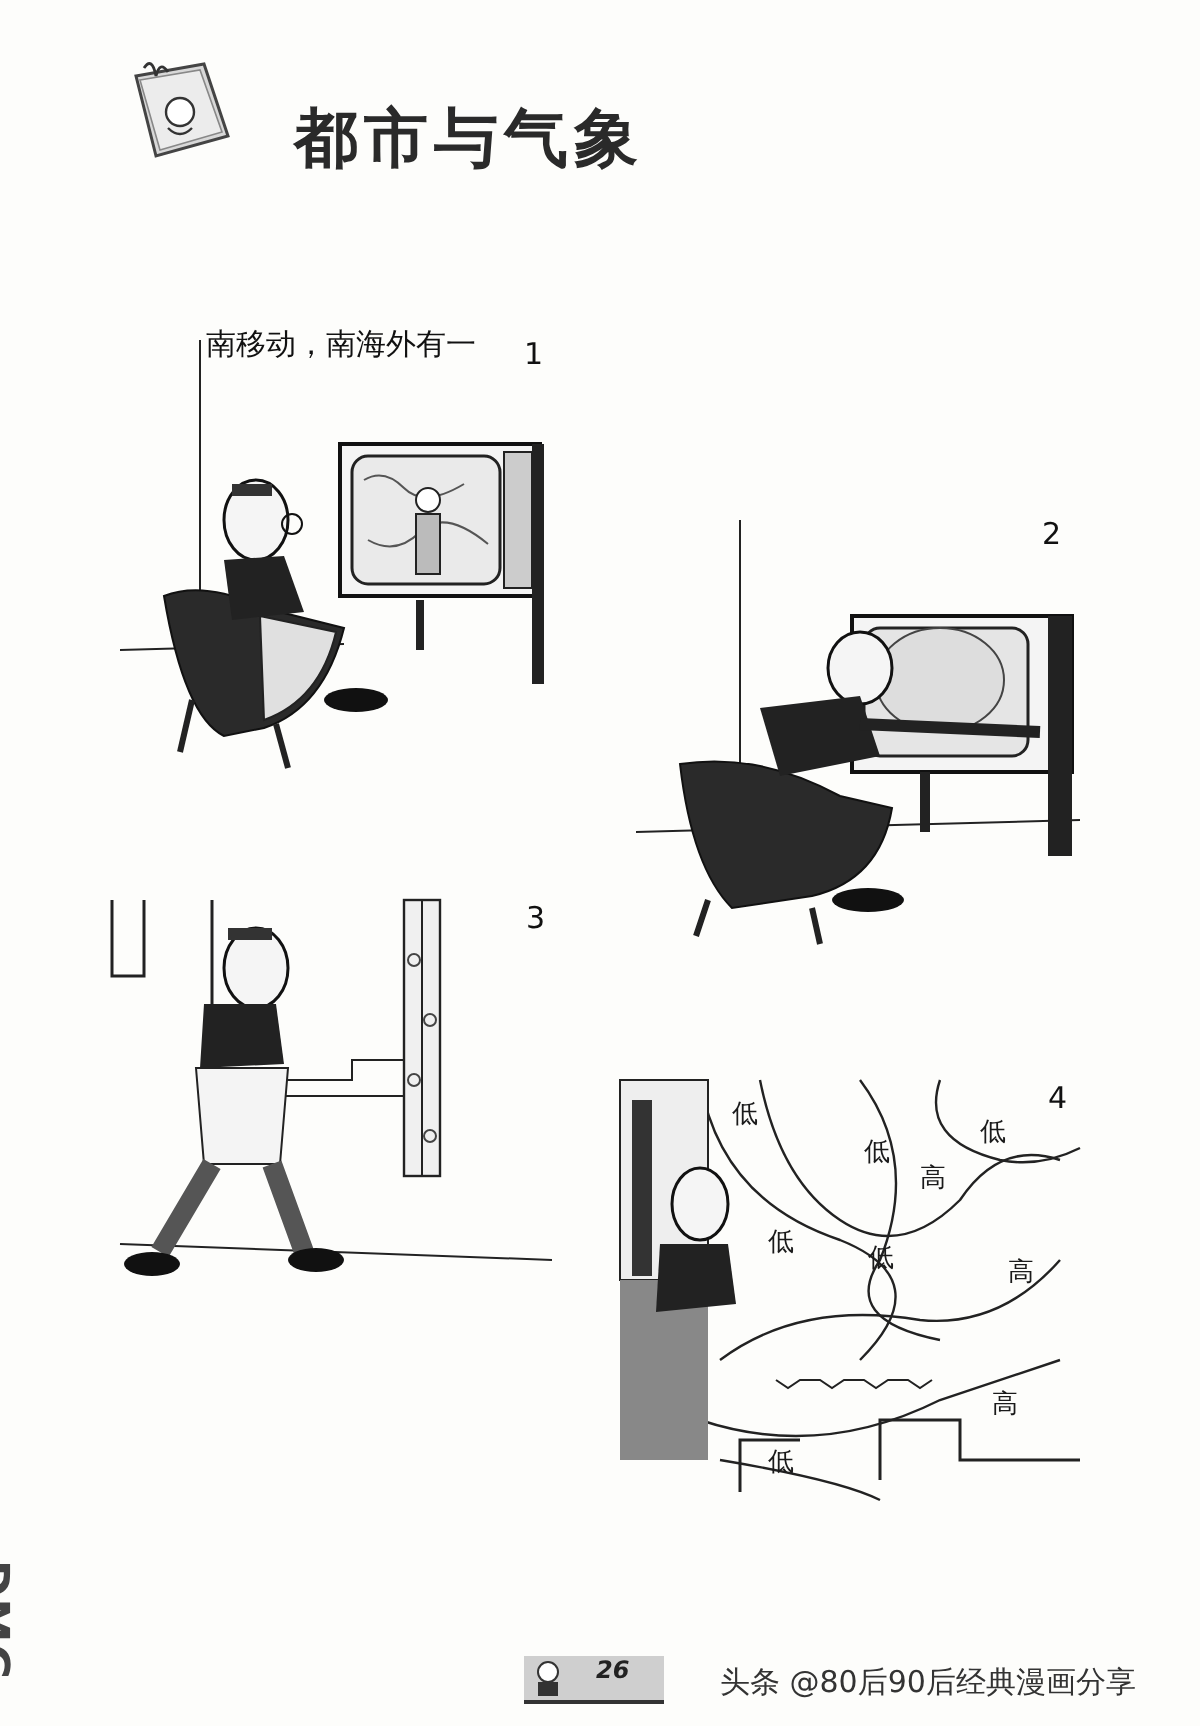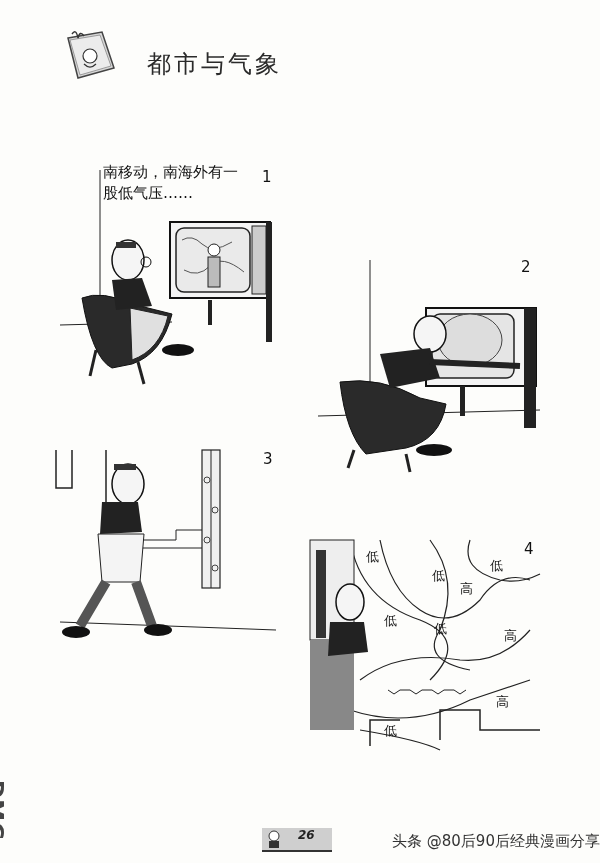--- a/index.html
+++ b/index.html
@@ -1,23 +1,23 @@
 <!DOCTYPE html>
 <html><head>
 <meta charset="utf-8">
 <style>
   html,body{margin:0;padding:0;}
   body{width:600px;height:863px;background:#fdfdfb;position:relative;overflow:hidden;font-family:"DejaVu Sans",sans-serif;color:#1a1a1a;}
   .abs{position:absolute;}
-  .title{left:147px;top:48px;font-size:24px;font-weight:normal;letter-spacing:3px;color:#2a2a2a;}
+  .title{left:147px;top:48px;font-size:32px;font-weight:bold;letter-spacing:3px;color:#2a2a2a;}
   .panel-num{font-size:15px;color:#111;}
   .caption{left:103px;top:162px;width:160px;font-size:15px;line-height:21px;color:#111;}
   .footer-box{left:262px;top:828px;width:70px;height:22px;background:#cfcfcf;border-bottom:2px solid #333;}
   .page-num{left:298px;top:828px;font-size:12px;font-style:italic;font-weight:bold;color:#222;}
-  .watermark{left:392px;top:832px;font-size:15px;color:#333;}
+  .watermark{left:360px;top:832px;font-size:15px;color:#333;}
   .side-logo{left:8px;top:780px;transform:rotate(90deg);transform-origin:left top;font-size:22px;font-weight:bold;color:#444;letter-spacing:1px;}
   .side-logo span{font-size:11px;font-weight:normal;}
   svg{position:absolute;overflow:visible;}
 </style>
 </head>
 <body>
 
 <svg style="left:62px;top:28px;" width="60" height="55" viewBox="0 0 60 55">
   <polygon points="6,10 40,4 52,40 16,50" fill="#d8d8d8" stroke="#444" stroke-width="1.5"></polygon>
   <polygon points="8,12 38,7 49,38 18,47" fill="#ececec" stroke="#888" stroke-width="0.8"></polygon>
@@ -47,21 +47,20 @@
     <line x1="78" y1="212" x2="84" y2="234" stroke="#222" stroke-width="3"></line>
 
     <ellipse cx="68" cy="110" rx="16" ry="20" fill="#f5f5f5" stroke="#111" stroke-width="1.5"></ellipse>
     <rect x="56" y="92" width="20" height="6" fill="#333"></rect>
     <circle cx="86" cy="112" r="5" fill="none" stroke="#111"></circle>
     <path d="M52,130 l30,-2 l10,28 l-36,4z" fill="#222"></path>
     <ellipse cx="118" cy="200" rx="16" ry="6" fill="#111"></ellipse>
   </svg>
   <div class="abs caption">
     <div>南移动，南海外有一</div>
-    <div>股低气压……</div>
   </div>
   <div class="abs panel-num" style="left:262px;top:168px;">1</div>
 </div>
 
 <div>
   <svg style="left:310px;top:250px;" width="240" height="230" viewBox="0 0 240 230">
     <line x1="60" y1="10" x2="60" y2="160" stroke="#222" stroke-width="1"></line>
     <line x1="8" y1="166" x2="230" y2="160" stroke="#222" stroke-width="1"></line>
     <rect x="116" y="58" width="110" height="78" fill="#f4f4f4" stroke="#111" stroke-width="2"></rect>
     <rect x="122" y="64" width="82" height="64" rx="8" fill="#e5e5e5" stroke="#222" stroke-width="1.5"></rect>

